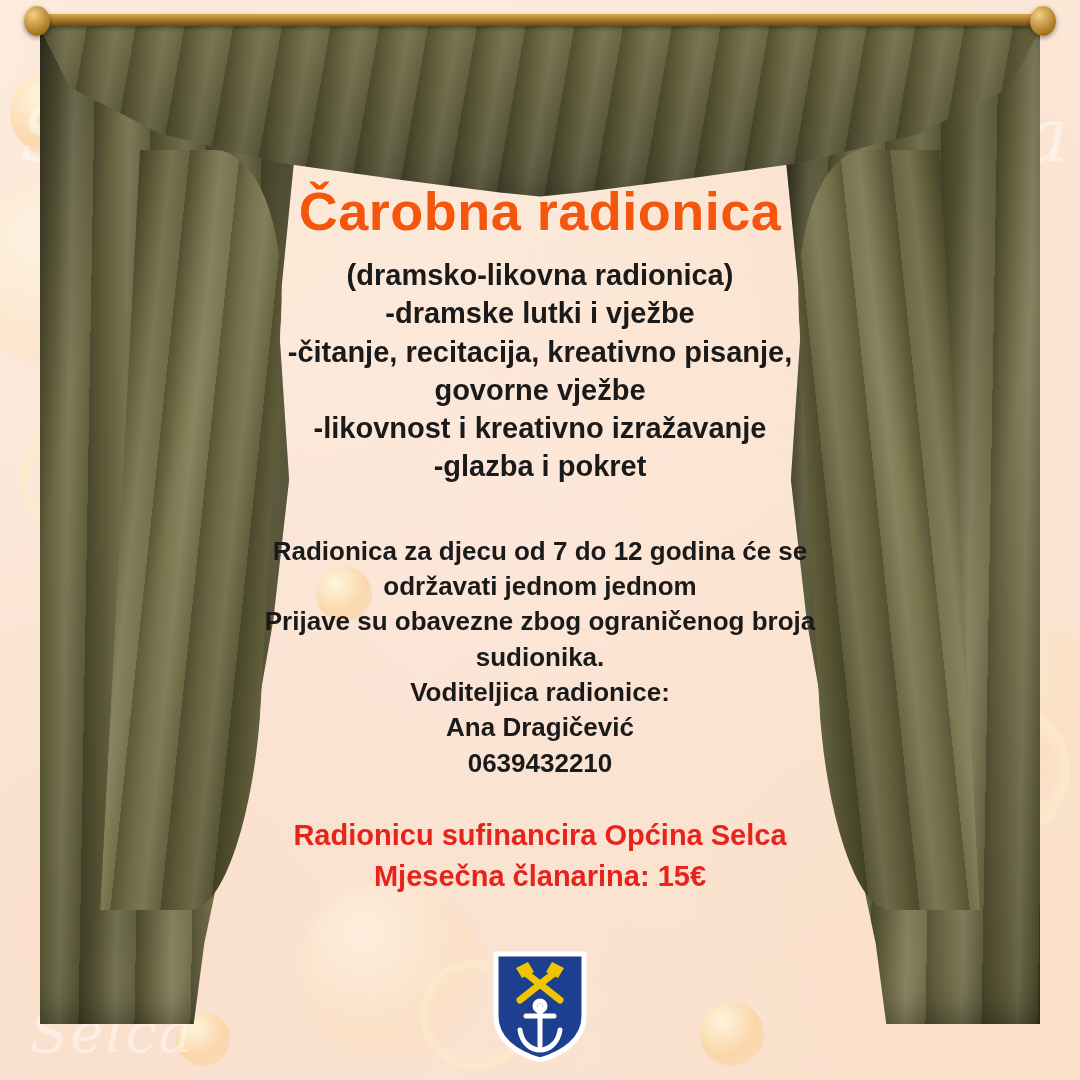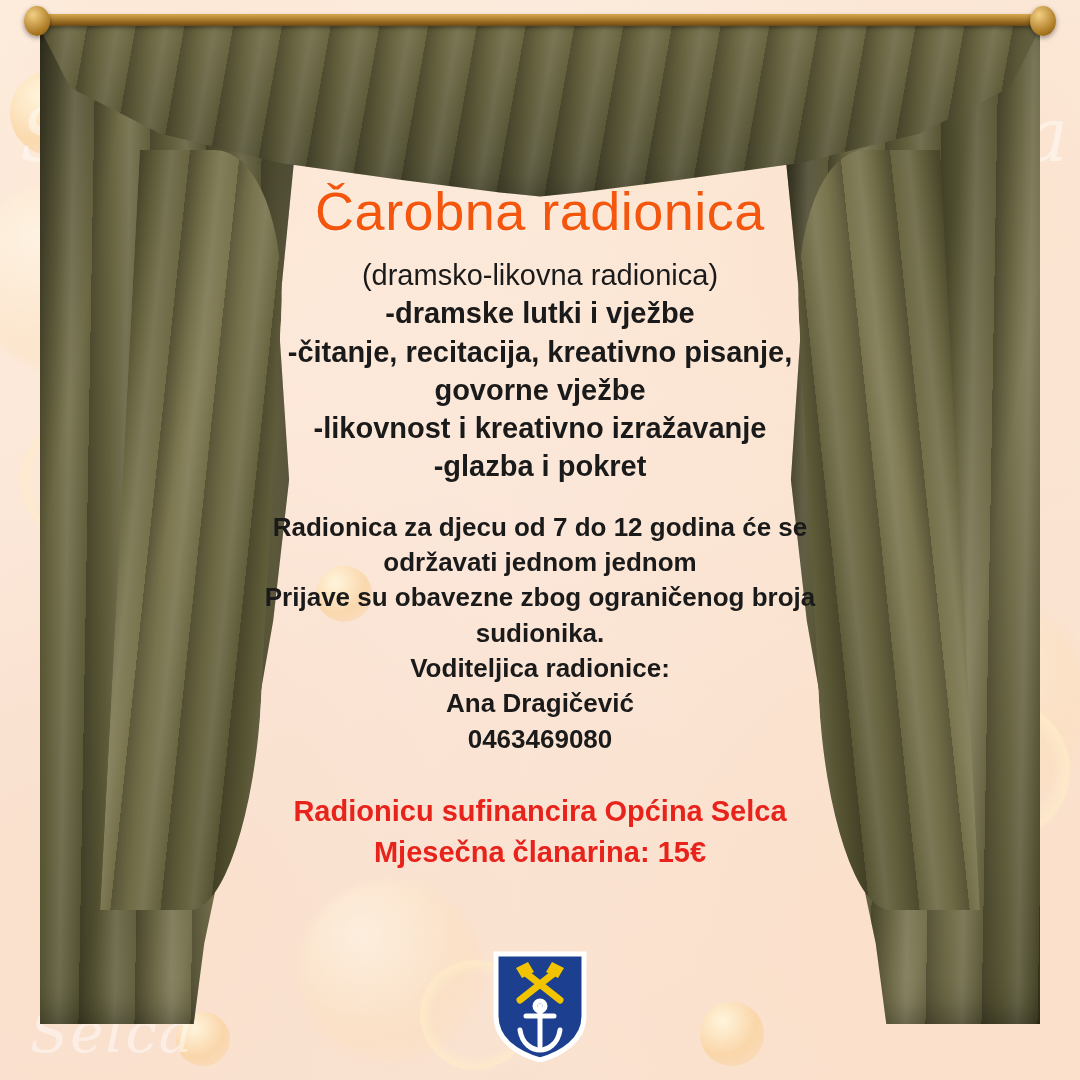--- a/index.html
+++ b/index.html
@@ -121,37 +121,37 @@
   
   .content {
     position: absolute;
     left: 190px;
     top: 180px;
     width: 700px;
     text-align: center;
   }
   .title {
     font-size: 54px;
-    font-weight: normal;
+    font-weight: bold;
     color: #f4560e;
     letter-spacing: 0.5px;
     margin: 0 0 14px 0;
     text-shadow: 0 1px 1px rgba(255,255,255,0.6);
   }
   .block-main {
     font-size: 29px;
     font-weight: bold;
     color: #1a1a1a;
     line-height: 1.32;
   }
   .block-main .sub {
-    font-weight: normal;
+    font-weight: bold;
   }
   .block-info {
-    margin-top: 24px;
+    margin-top: 48px;
     font-size: 26px;
     font-weight: bold;
     color: #1a1a1a;
     line-height: 1.36;
   }
   .block-footer {
     margin-top: 34px;
     font-size: 29px;
     font-weight: bold;
     color: #e8231b;
@@ -239,21 +239,21 @@
       <div>-glazba i pokret</div>
     </div>
 
     <div class="block-info">
       <div>Radionica za djecu od 7 do 12 godina će se</div>
       <div>održavati jednom jednom</div>
       <div>Prijave su obavezne zbog ograničenog broja</div>
       <div>sudionika.</div>
       <div>Voditeljica radionice:</div>
       <div>Ana Dragičević</div>
-      <div>0463469080</div>
+      <div>0639432210</div>
     </div>
 
     <div class="block-footer">
       <div>Radionicu sufinancira Općina Selca</div>
       <div>Mjesečna članarina: 15€</div>
     </div>
 
   </div>
 
   <div class="crest">

